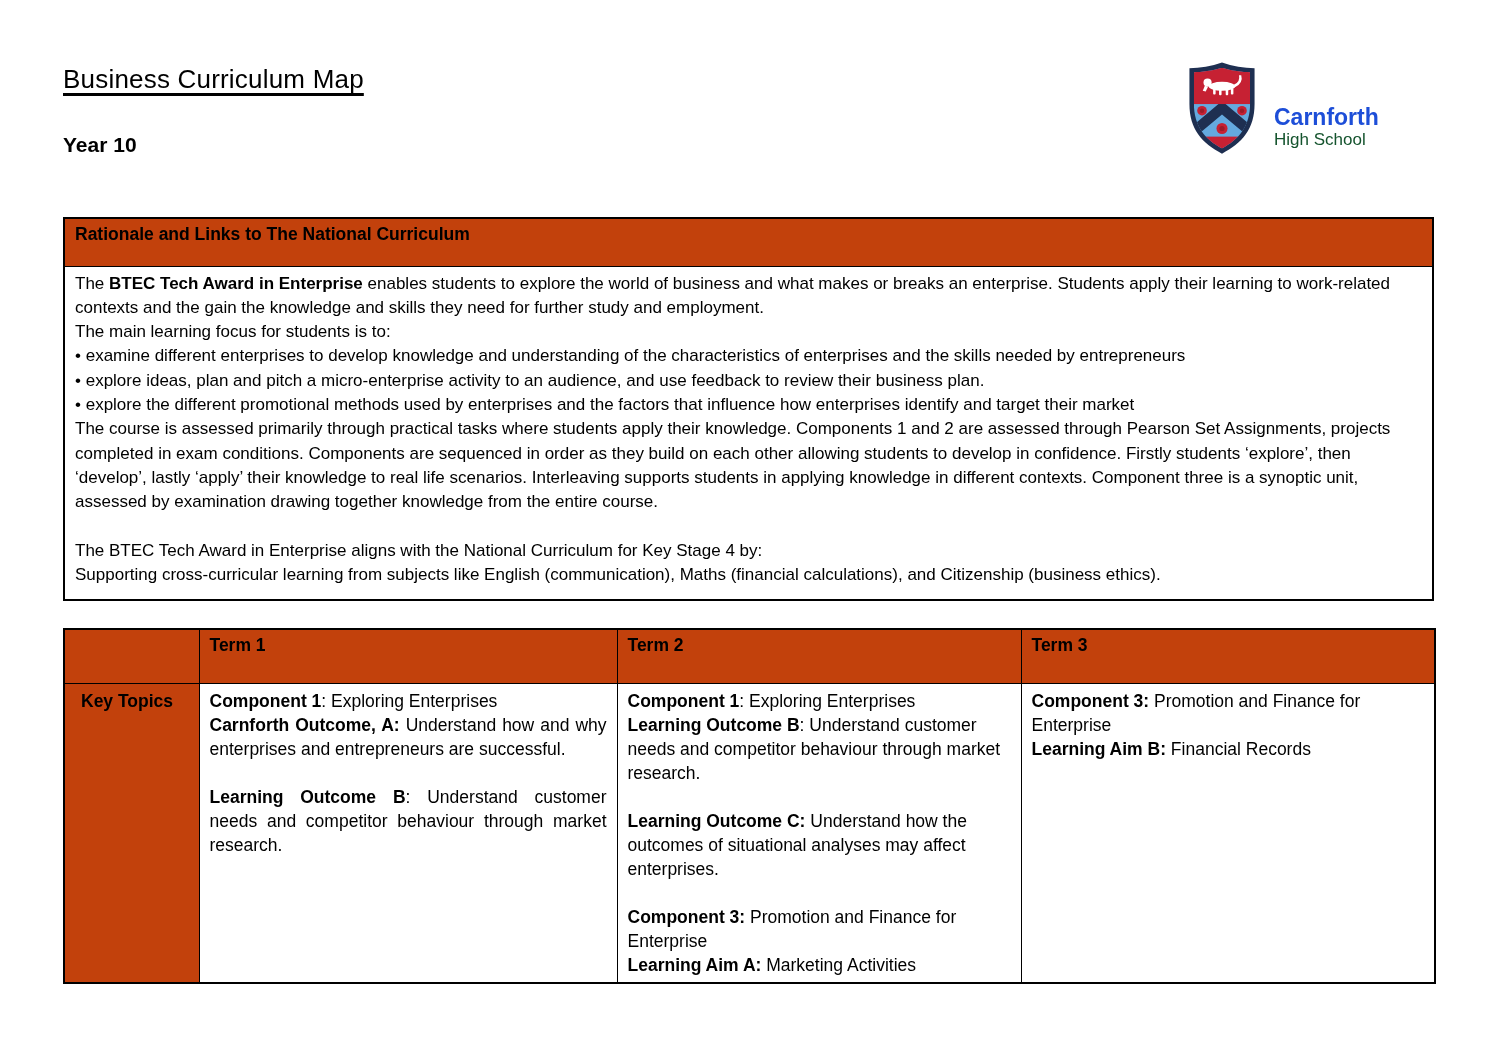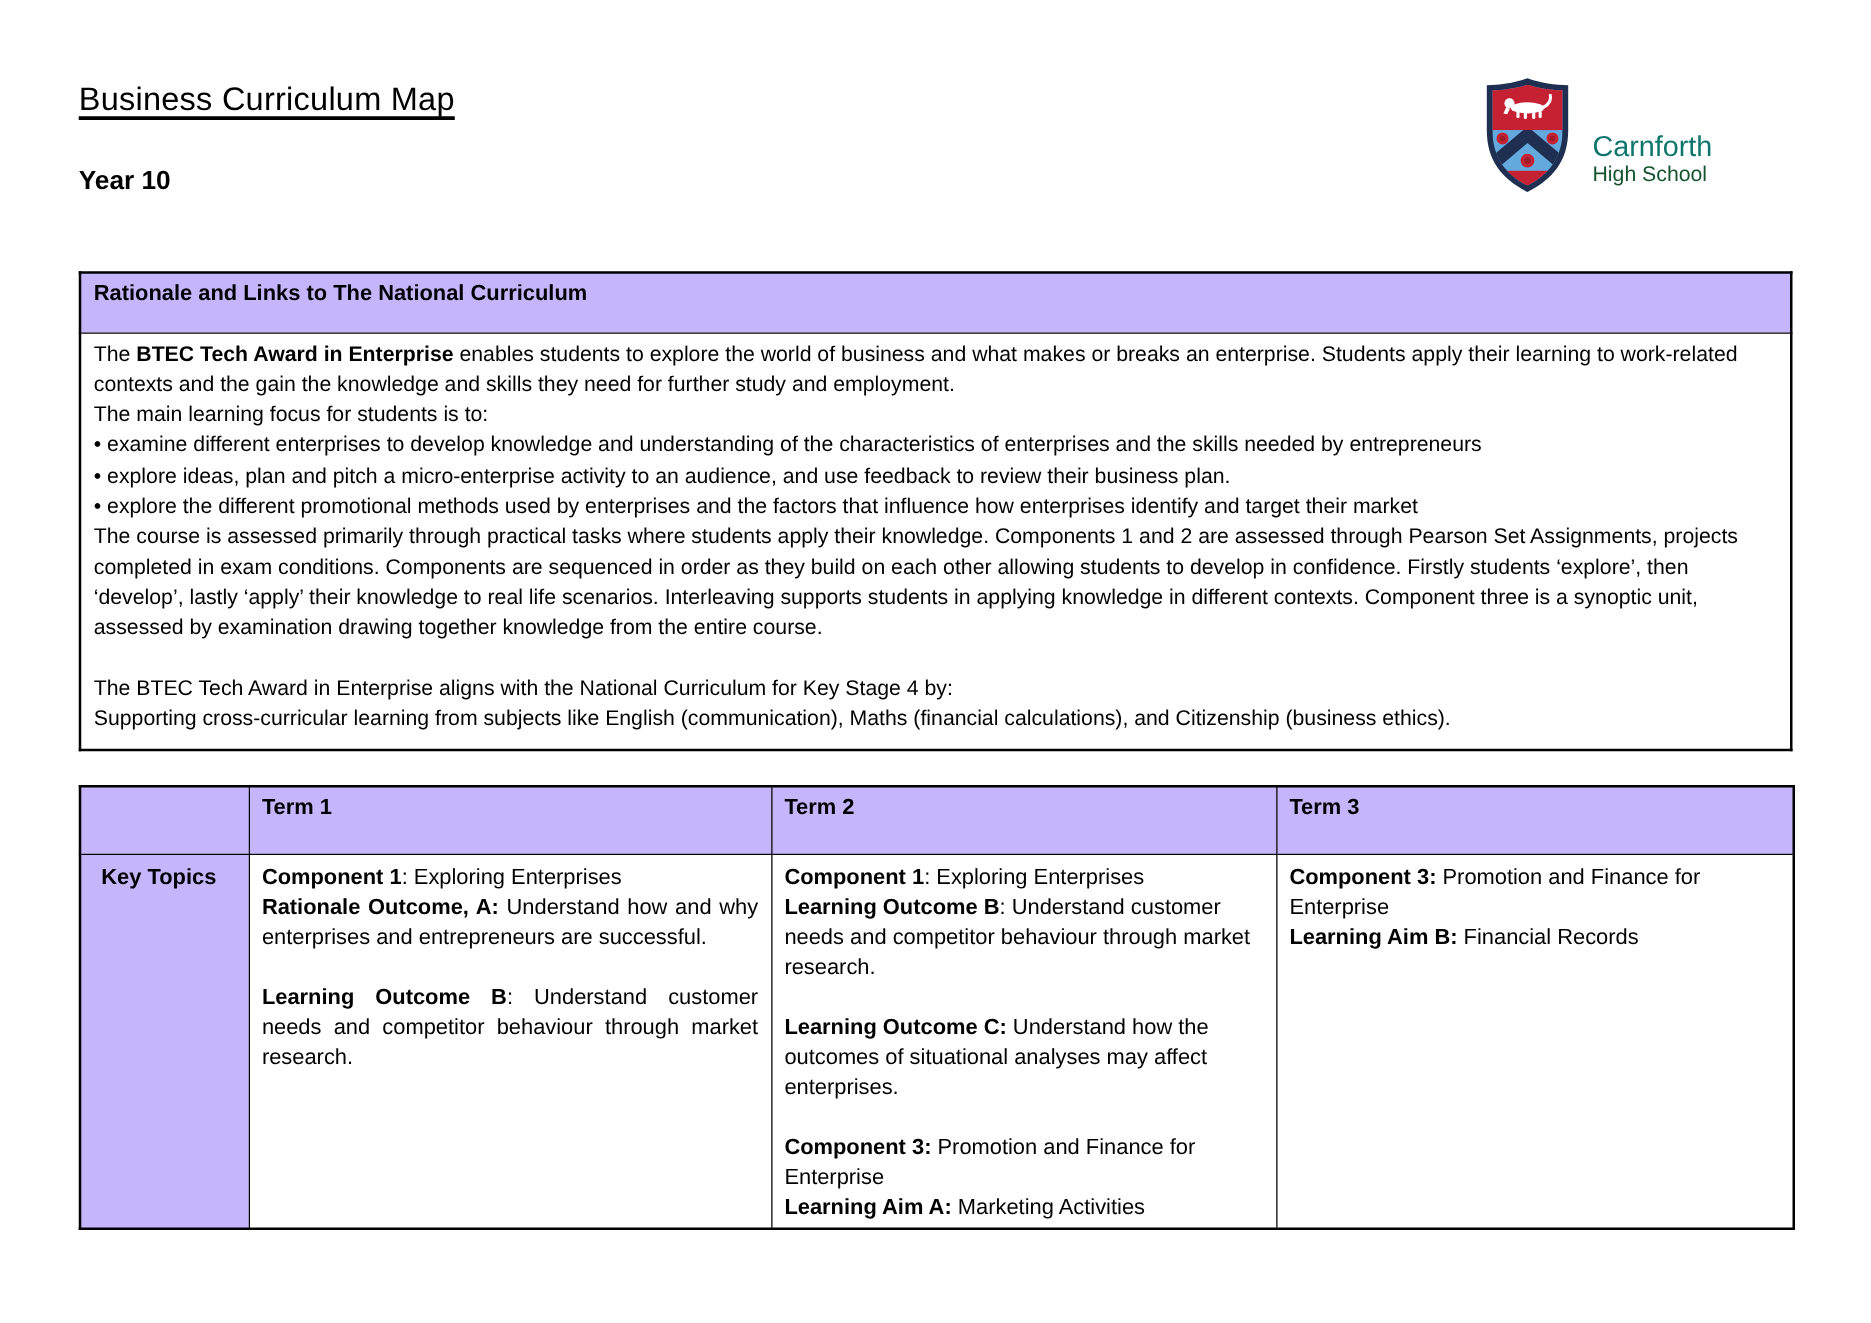--- a/index.html
+++ b/index.html
@@ -18,28 +18,28 @@
     margin: 64px 0 0 0;
     font-size: 26px; font-weight: normal;
     text-decoration: underline;
     text-decoration-thickness: 2.5px;
     text-underline-offset: 5px;
     letter-spacing: 0.2px;
   }
   .subtitle { margin-top: 38px; font-size: 21px; font-weight: bold; }
 
   .logo { position: absolute; left: 1185px; top: 60px; display: flex; align-items: center; gap: 15px; }
-  .logo-text .school-name { color: #0f766e; font-size: 23px; font-weight: normal; line-height: 26px; margin-top: 36px; }
+  .logo-text .school-name { color: #1d4ed8; font-size: 23px; font-weight: bold; line-height: 26px; margin-top: 36px; }
   .logo-text .school-type { color: #14532d; font-size: 17px; line-height: 20px; }
 
   table { border-collapse: collapse; width: 1371px; table-layout: fixed; }
   table, th, td { border: 1.6px solid #000000; }
   table { border-width: 2px; }
   th, td { vertical-align: top; text-align: left; padding: 5px 10px; }
-  .blue { background: #c4b5fd; }
+  .blue { background: #c2410c; }
 
   .rationale-table { margin-top: 60px; }
   .rationale-table th { height: 48px; font-size: 17.5px; font-weight: bold; }
   .rationale-table td.body-cell { font-size: 17px; line-height: 24.3px; padding: 5px 10px 12px 10px; }
 
   .terms-table { margin-top: 27px; }
   .terms-table th { height: 54px; font-size: 17.5px; font-weight: bold; }
   .terms-table td { font-size: 17.5px; line-height: 24px; }
   .terms-table tr.body-row { height: 287px; }
   td.rowlabel { font-weight: bold; font-size: 17.5px; padding-left: 16px; }
@@ -89,21 +89,21 @@
         <tr>
       <th class="blue"></th>
       <th class="blue">Term 1</th>
       <th class="blue">Term 2</th>
       <th class="blue">Term 3</th>
     </tr>
     <tr class="body-row">
       <td class="blue rowlabel">Key Topics</td>
       <td class="justify">
             <p><span class="b u">Component 1</span><span>: Exploring Enterprises</span></p>
-            <p><span class="b">Rationale Outcome, A:</span><span> Understand how and why enterprises and entrepreneurs are successful.</span></p>
+            <p><span class="b">Carnforth Outcome, A:</span><span> Understand how and why enterprises and entrepreneurs are successful.</span></p>
             <p>&nbsp;</p>
             <p><span class="b">Learning Outcome B</span><span>: Understand customer needs and competitor behaviour through market research.</span></p>
           </td>
       <td>
             <p><span class="b u">Component 1</span><span>: Exploring Enterprises</span></p>
             <p><span class="b">Learning Outcome B</span><span>: Understand customer needs and competitor behaviour through market research.</span></p>
             <p>&nbsp;</p>
             <p><span class="b">Learning Outcome C:</span><span> Understand how the outcomes of situational analyses may affect enterprises.</span></p>
             <p>&nbsp;</p>
             <p><span class="b u">Component 3:</span><span> Promotion and Finance for Enterprise</span></p>

